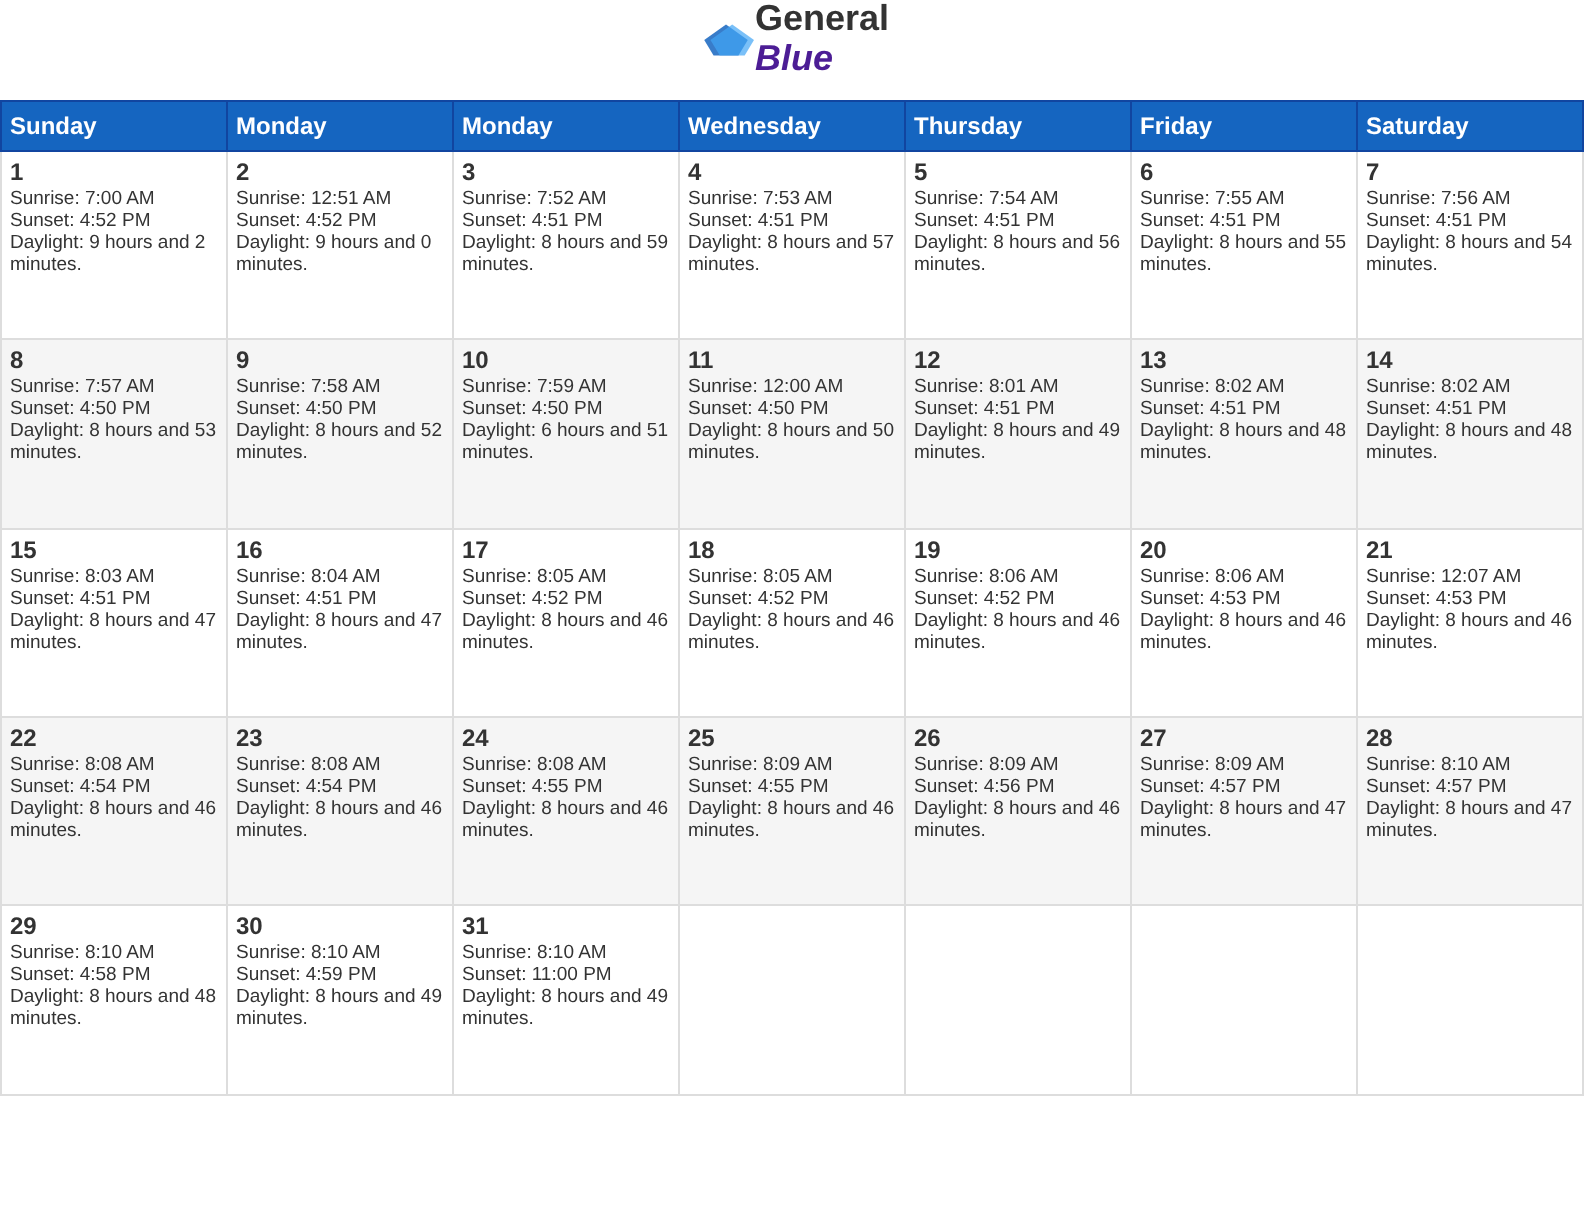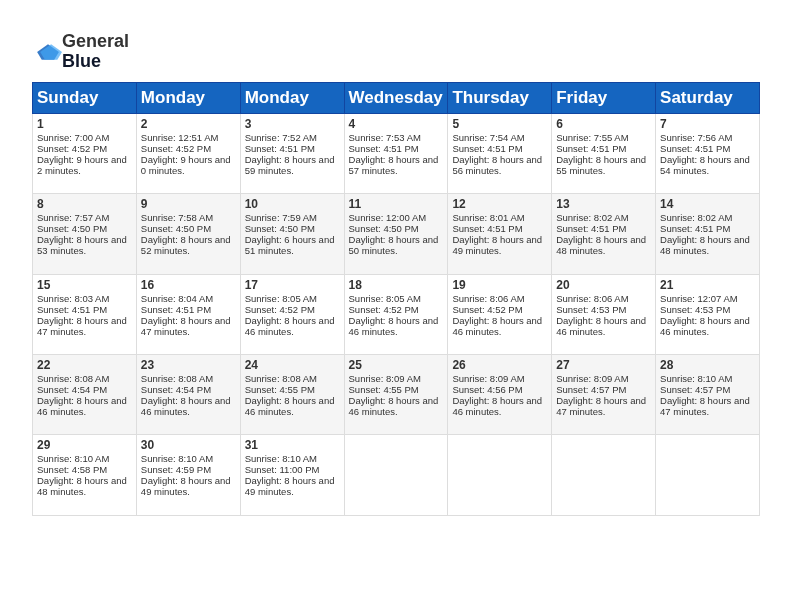--- a/index.html
+++ b/index.html
@@ -6,23 +6,24 @@
     body {
       width: 792px;
       height: 612px;
       font-family: Arial, sans-serif;
       background: #fff;
       overflow: hidden;
     }
     .page {
       width: 792px;
       height: 548px;
-      padding: 32px;
+      padding: 0;
       display: flex;
       flex-direction: column;
+      align-items: center;
     }
     .header {
       display: flex;
       align-items: flex-start;
       justify-content: space-between;
       margin-bottom: 10px;
     }
     .logo {
       display: flex;
       align-items: center;
@@ -48,21 +49,21 @@
     .calendar {
       flex: 1;
       border: 1px solid #ccc;
       border-collapse: collapse;
       width: 100%;
       table-layout: fixed;
     }
     .calendar th {
       background: #1565c0;
       color: #fff;
-      font-size: 17px;
+      font-size: 12px;
       font-weight: bold;
       padding: 5px 4px;
       text-align: left;
       border: 1px solid #1145a0;
     }
     .calendar td {
       vertical-align: top;
       border: 1px solid #ddd;
       padding: 3px 4px;
       font-size: 9.5px;
@@ -88,21 +89,21 @@
 <div class="page">
   <div class="header">
     <div class="logo">
       <svg class="logo-icon" viewBox="0 0 36 28" xmlns="http://www.w3.org/2000/svg">
         <path d="M18 4 L32 14 L26 24 L10 24 L4 14 Z" fill="#1565c0" opacity="0.85"></path>
         <path d="M22 4 L36 14 L30 24 L14 24 L8 14 Z" fill="#42a5f5" opacity="0.7"></path>
       </svg>
       <div>
         <div style="font-size:18px;font-weight:bold;line-height:1.1;">
           <span style="color:#333;">General</span><br>
-          <span style="color:#0f172a;">Blue</span>
+          <span style="color:#4c1d95;font-style:italic;">Blue</span>
         </div>
       </div>
     </div>
     <div class="title-block">
       <div class="month-title"></div>
       <div class="subtitle"></div>
     </div>
   </div>
 
   <table class="calendar">

